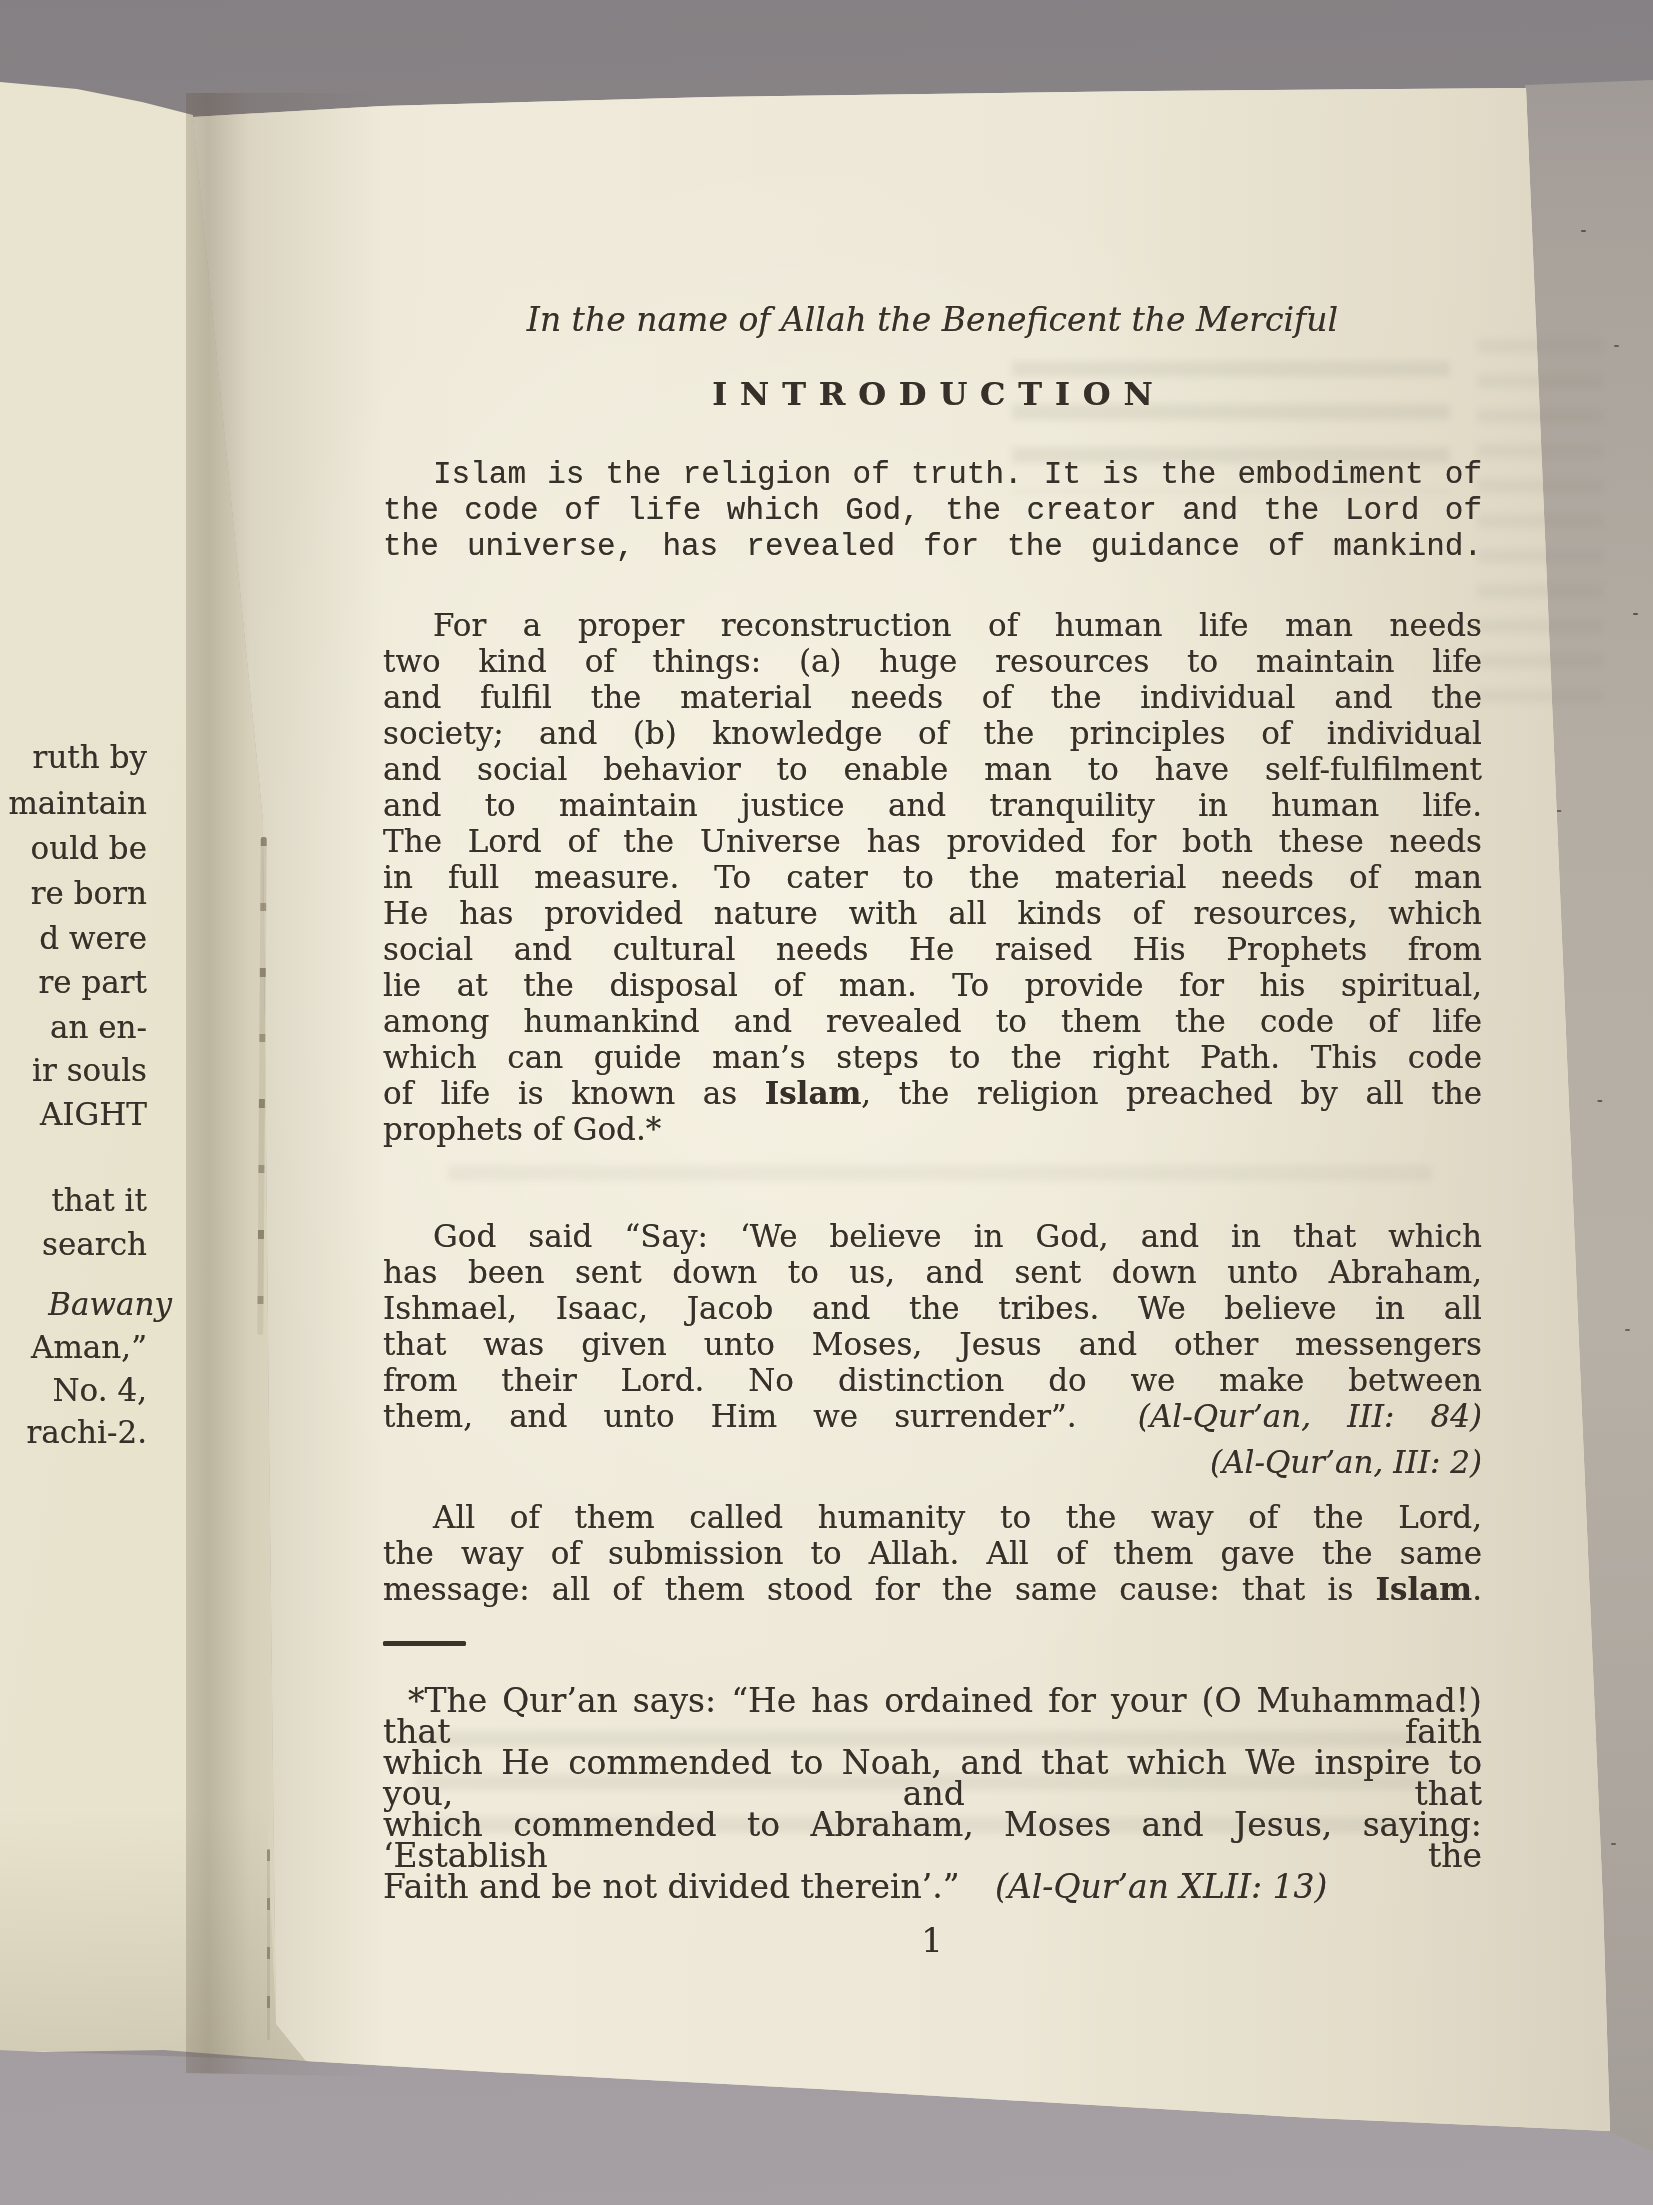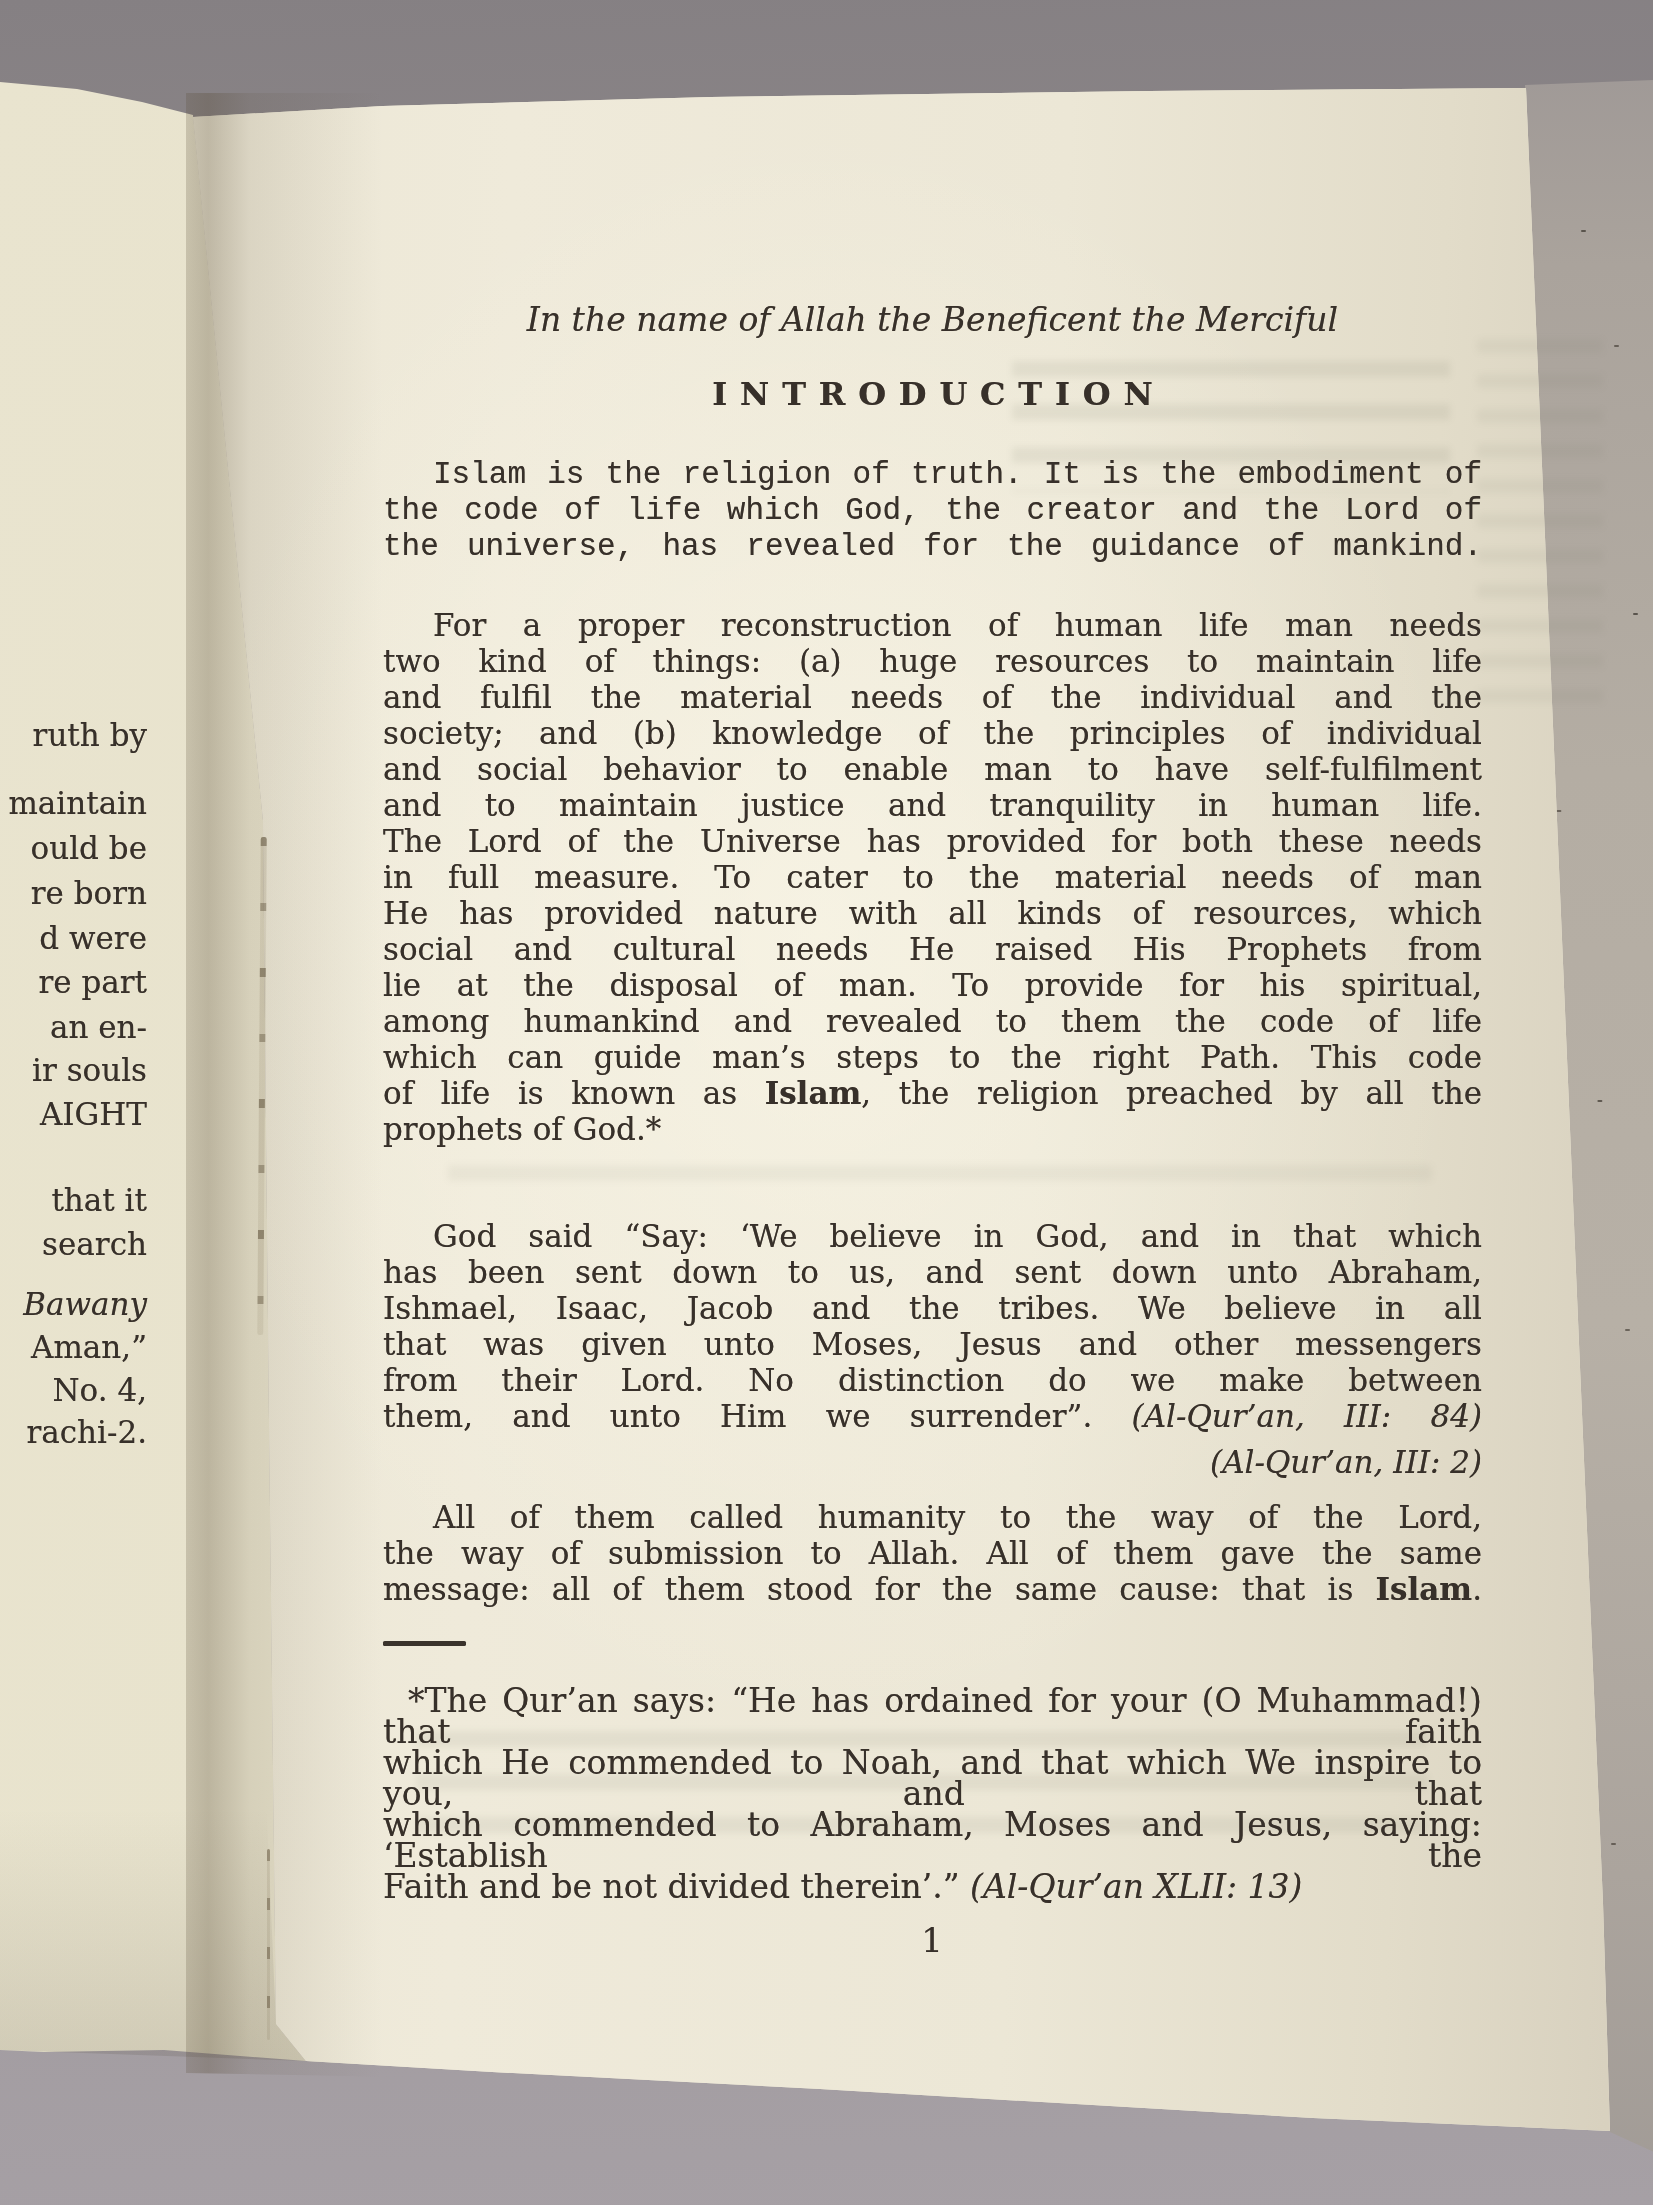--- a/index.html
+++ b/index.html
@@ -56,21 +56,21 @@
   .text-block{position:absolute;left:383px;top:298px;width:1099px;
     font-size:31px;line-height:36px;color:#37302a;text-shadow:0 0 0.5px rgba(45,35,22,.55);}
   .bismillah{font-style:italic;text-align:center;font-size:33px;line-height:44px;}
   .title{text-align:center;font-weight:bold;font-size:32px;line-height:44px;letter-spacing:.40em;text-indent:.40em;margin-top:30px;}
   .line{white-space:normal;}
   .line.just{text-align:justify;text-align-last:justify;}
   .line.ind{text-indent:50px;}
   .line.ind-sm{text-indent:25px;}
   .line.al-right{text-align:right;}
   .b{font-weight:bold;}
-  .i{font-style:italic;}
+  .i{font-style:italic;padding-left:25px;}
   .fn{font-size:33px;line-height:31px;}
   .fn-rule{margin-top:34px;width:83px;height:4.9px;background:#3a332c;border-radius:1.6px;}
   .fn-block{margin-top:39px;}
   .page-number{text-align:center;font-size:34px;margin-top:19.7px;letter-spacing:1.1px;}
   
   .fragment{position:absolute;left:0;width:147px;text-align:right;font-size:31px;line-height:36px;
     color:#37302a;text-shadow:0 0 0.5px rgba(45,35,22,.5);white-space:nowrap;overflow:visible;}
   .fragment.i{font-style:italic;}
 </style>
 </head>
@@ -139,21 +139,21 @@
   <div class="fn-block" id="footnote">
       <div class="line just ind-sm fn"><span>*The Qur’an says: “He has ordained for your (O Muhammad!) that faith</span></div>
       <div class="line just fn"><span>which He commended to Noah, and that which We inspire to you, and that</span></div>
       <div class="line just fn"><span>which commended to Abraham, Moses and Jesus, saying: ‘Establish the</span></div>
       <div class="line fn"><span>Faith and be not divided therein’.”  </span><span class="i">(Al-Qur’an XLII: 13)</span></div>
     </div>
   <div class="page-number">1</div>
 </div>
 
 <div id="fragments">
-    <div class="fragment" style="top: 717px;">ruth by</div>
+    <div class="fragment" style="top: 739px;">ruth by</div>
     <div class="fragment" style="top: 785px;">maintain</div>
     <div class="fragment" style="top: 830px;">ould be</div>
     <div class="fragment" style="top: 875px;">re born</div>
     <div class="fragment" style="top: 920px;">d were</div>
     <div class="fragment" style="top: 964px;">re part</div>
     <div class="fragment" style="top: 1009px;">an en-</div>
     <div class="fragment" style="top: 1052px;">ir souls</div>
     <div class="fragment" style="top: 1096px;">AIGHT</div>
     <div class="fragment" style="top: 1182px;">that it</div>
     <div class="fragment" style="top: 1226px;">search</div>

